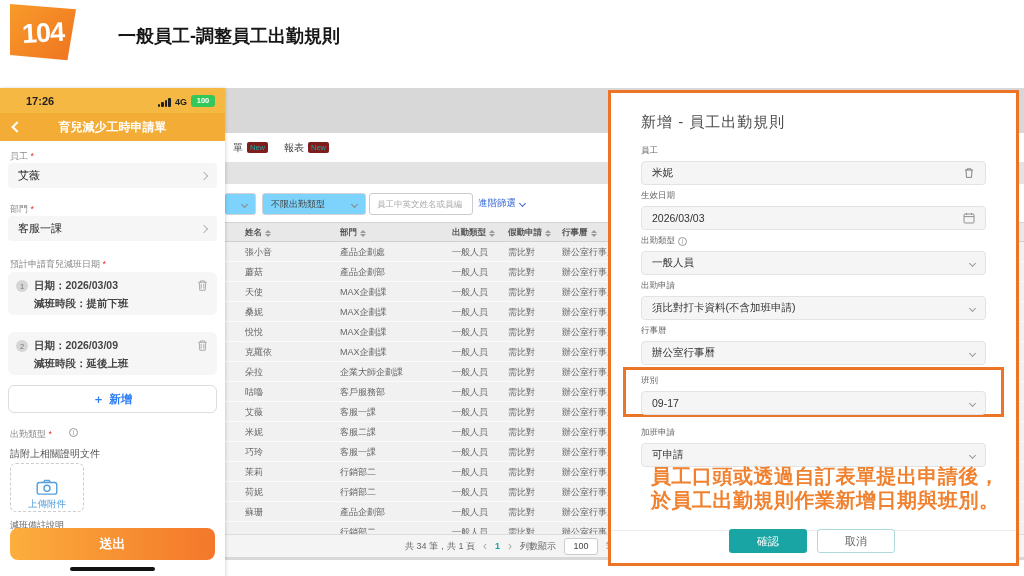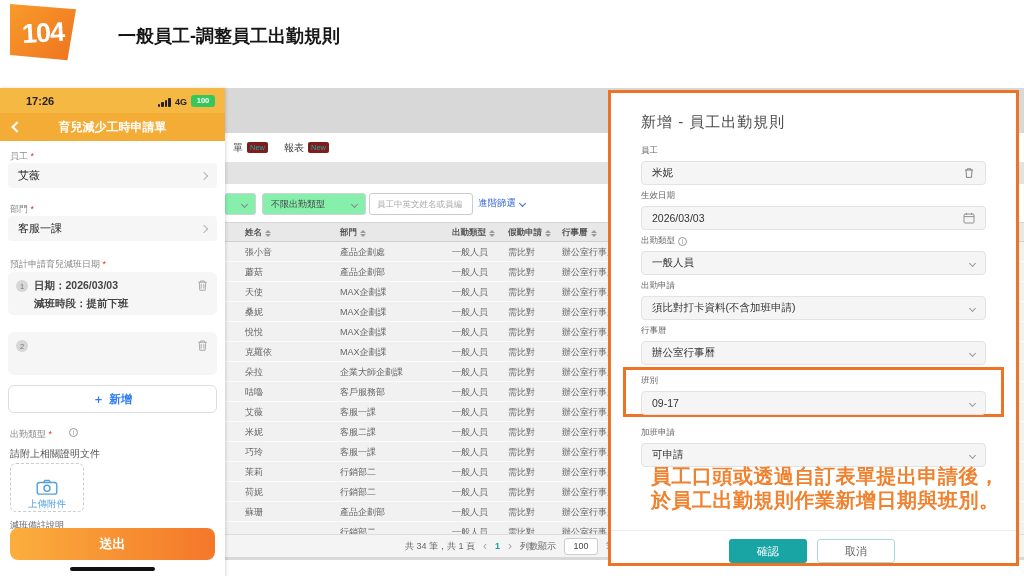--- a/index.html
+++ b/index.html
@@ -21,21 +21,21 @@
   
   .desktop { position:absolute; left:225px; top:88px; width:799px; height:472px; font-size:9px; color:#555; }
   .tabs-row { position:absolute; left:0; top:45px; width:100%; height:29px; background:#fff;
               display:flex; align-items:center; padding-left:8px; gap:16px; }
   .tab { display:flex; align-items:center; gap:4px; font-size:10px; color:#444; cursor:pointer; }
   .badge { font-size:7.5px; color:#18A5A3; background:#7f1d1d; border-radius:2px; padding:1px 3px; }
   .gray-band { position:absolute; left:0; top:74px; width:100%; height:22px; background:#e3e3e3; }
   .main-white { position:absolute; left:0; top:96px; width:100%; height:373px; background:#fff; }
 
   .filter-row { position:absolute; left:0; top:105px; height:22px; width:100%; }
-  .dd { position:absolute; height:22px; background:#86efac; border:1px solid #d2d2d2; border-radius:3px;
+  .dd { position:absolute; height:22px; background:#7dd3fc; border:1px solid #d2d2d2; border-radius:3px;
         display:flex; align-items:center; justify-content:space-between; padding:0 8px; font-size:9px; color:#444; }
   .dd-partial { left:0; width:31px; justify-content:flex-end; border-left:none; }
   .dd-type { left:37px; width:104px; }
   .search { position:absolute; left:144px; top:0; width:104px; height:22px; border:1px solid #ccc;
             border-radius:3px; background:#fff; font-size:8.5px; padding:0 7px; color:#333;
             font-family:"Liberation Sans",sans-serif; }
   .search::placeholder { color:#aaa; }
   .adv { position:absolute; left:253px; top:4px; display:flex; align-items:center; gap:4px;
          color:#3466D6; font-size:9.5px; font-weight:normal; cursor:pointer; }
 
@@ -123,21 +123,21 @@
   .panel-title { position:absolute; left:30px; top:20px; font-size:15px; color:#4a4a4a; letter-spacing:1px; }
   .pf { position:absolute; left:30px; width:345px; }
   .pf-label { font-size:8.5px; color:#666; display:flex; align-items:center; }
   .pf-input { margin-top:4px; height:24px; background:#f5f5f5; border:1px solid #e3e3e3; border-radius:4px;
               display:flex; align-items:center; justify-content:space-between; padding:0 10px;
               font-size:10.5px; color:#333; cursor:pointer; }
   .pf-input .chev { border-color:#999; }
   .hl-box { position:absolute; left:12px; top:274px; width:381px; height:50px; border:3px solid #EC7426; }
   .annot { position:absolute; left:40px; font-size:20px; font-weight:bold; color:#F0812F; letter-spacing:.5px; }
   .panel-divider { position:absolute; left:0; top:437px; width:100%; height:1px; background:#ececec; }
-  .btn { position:absolute; top:446px; width:78px; height:24px; border-radius:3px; font-size:11px;
+  .btn { position:absolute; top:436px; width:78px; height:24px; border-radius:3px; font-size:11px;
          display:flex; align-items:center; justify-content:center; cursor:pointer; }
   .btn-confirm { left:118px; background:#18A5A3; color:#fff; }
   .btn-cancel { left:206px; background:#fff; border:1px solid #aedbd9; color:#666; }
 
   svg { display:block; }
 </style>
 </head>
 <body>
 
 <div class="logo">
@@ -389,20 +389,24 @@
     </div>
     <span class="trash-btn">
       <svg width="13" height="13" viewBox="0 0 12 12">
           <path d="M2 3h8M4.2 3V1.8h3.6V3M3 3l.5 7.4h5L9 3M4.8 4.5v4.3M7.2 4.5v4.3" fill="none" stroke="#aaa" stroke-width=".9"></path>
         </svg>
     </span>
   </div>
 
   <div class="card" style="top:244px;height:43px">
     <span class="idx">2</span>
+    <div class="card-lines">
+      <div>日期：2026/03/09</div>
+      <div>減班時段：延後上班</div>
+    </div>
     <span class="trash-btn">
       <svg width="13" height="13" viewBox="0 0 12 12">
           <path d="M2 3h8M4.2 3V1.8h3.6V3M3 3l.5 7.4h5L9 3M4.8 4.5v4.3M7.2 4.5v4.3" fill="none" stroke="#aaa" stroke-width=".9"></path>
         </svg>
     </span>
   </div>
 
   <div class="add-btn">
     <span>＋</span>
     <span>新增</span>

